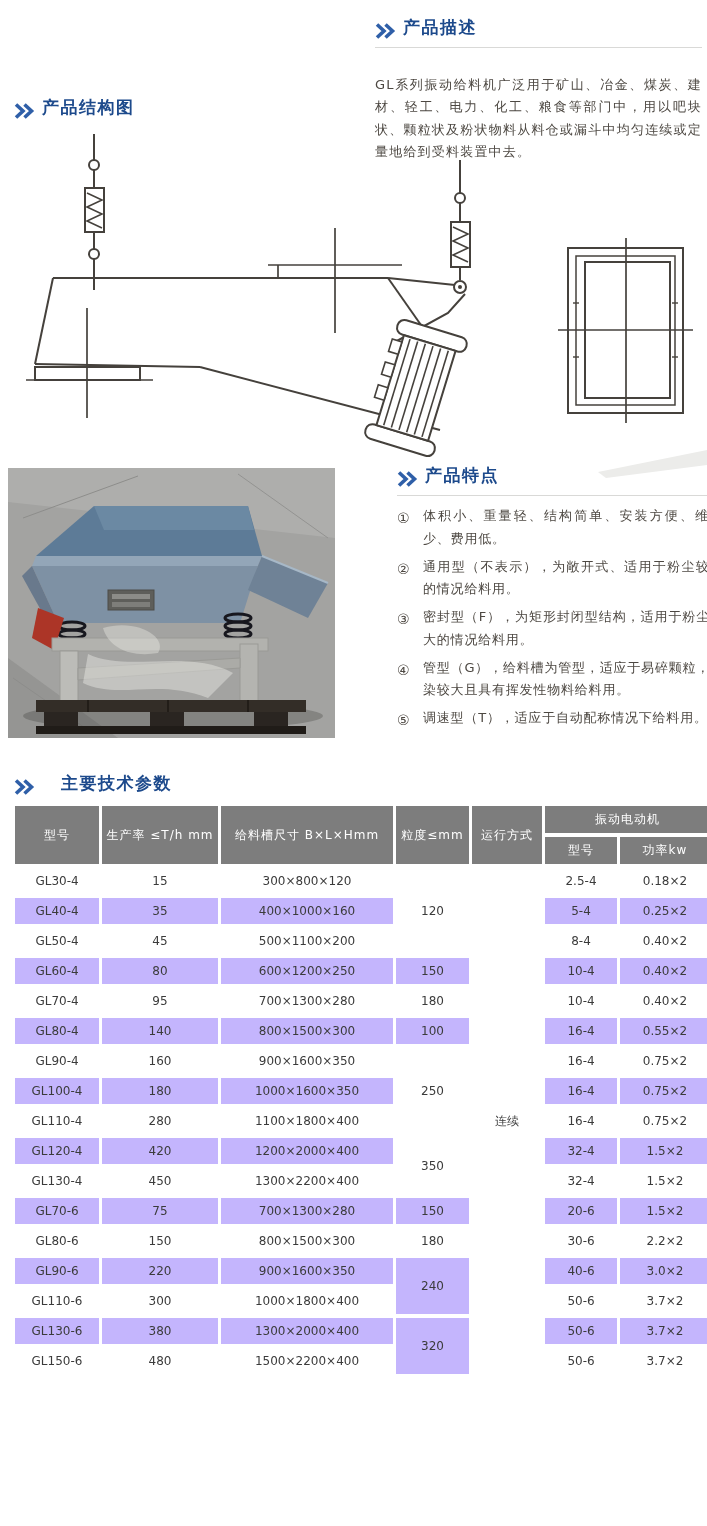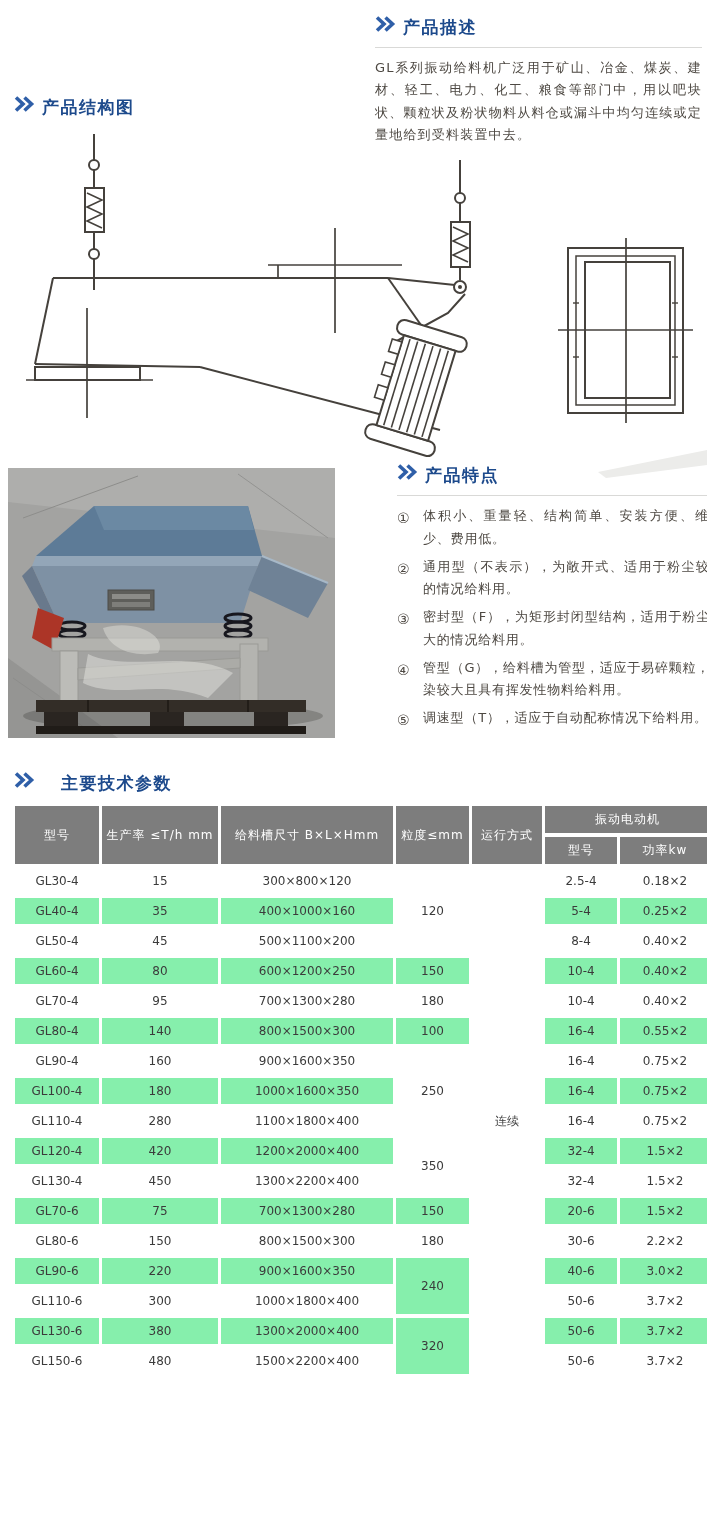--- a/index.html
+++ b/index.html
@@ -2,28 +2,28 @@
 <html><head>
 <meta charset="utf-8">
 <style>
   * { margin:0; padding:0; box-sizing:border-box; }
   html,body { background:#ffffff; }
   .page {
     position:relative; width:707px; height:1526px; background:#ffffff;
     font-family:"DejaVu Sans", sans-serif; color:#4a453f; overflow:hidden;
   }
   
-  .sec-title { display:flex; align-items:flex-start; gap:7px; }
+  .sec-title { display:flex; align-items:flex-end; gap:7px; }
   .sec-title h2 { font-size:17px; font-weight:bold; color:#1d4a8c; letter-spacing:1.5px; }
   .chev { flex:0 0 auto; display:block; }
   .rule { border-bottom:1px solid #d9d9d7; margin-top:8px; }
 
   
   .desc { position:absolute; left:375px; top:16px; width:327px; }
-  .desc p { margin-top:9px; font-size:13px; line-height:1.72; text-align:justify;
+  .desc p { margin-top:26px; font-size:13px; line-height:1.72; text-align:justify;
             letter-spacing:1.2px; color:#4d4842; }
 
   
   .structure-title { position:absolute; left:14px; top:96px; }
   .diagram { position:absolute; left:10px; top:130px; width:690px; height:332px; }
 
   
   .photo { position:absolute; left:8px; top:468px; width:327px; height:270px; }
 
   
@@ -40,21 +40,21 @@
   .params-table-wrap { position:absolute; left:12px; top:802px; width:683px; }
   table.params {
     width:683px; table-layout:fixed; border-collapse:separate; border-spacing:3px 4px;
     font-size:12px; color:#3b3b3b;
   }
   table.params th {
     background:#7d7d7d; color:#ffffff; font-weight:normal; font-size:12px;
     height:27px; text-align:center; letter-spacing:1px;
   }
   table.params td { height:26px; text-align:center; vertical-align:middle; background:#ffffff; }
-  table.params td.g { background:#86efac; }
+  table.params td.g { background:#c4b5fd; }
 </style>
 </head>
 <body>
 
 <div class="page">
 
   <div class="desc">
     <div class="sec-title">
       <svg class="chev" width="21" height="16" viewBox="0 0 21 16">
         <path d="M2 1.5 L9 8 L2 14.5" fill="none" stroke="#2f5fa8" stroke-width="3.6"></path>

